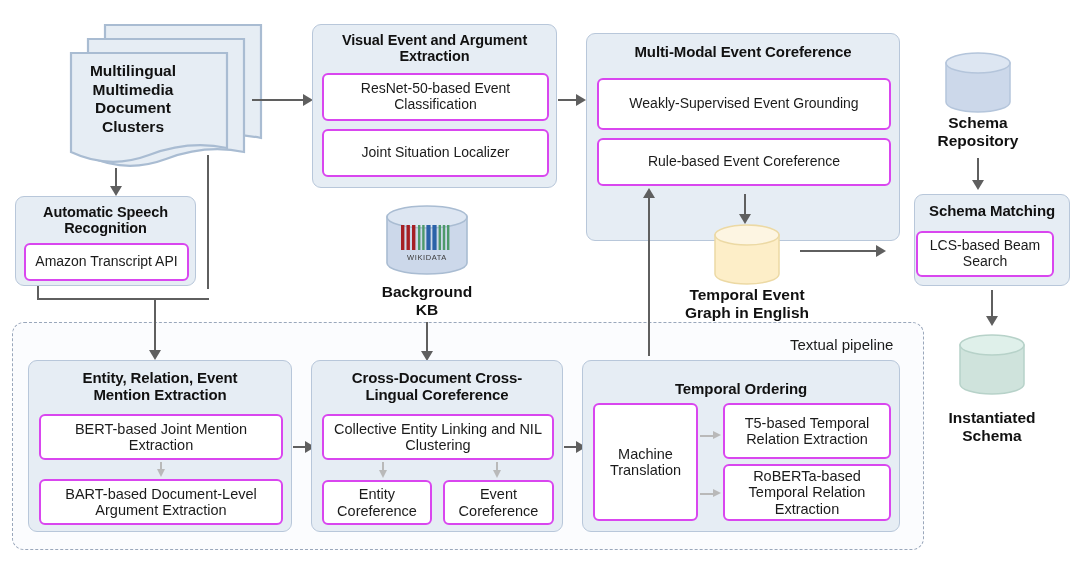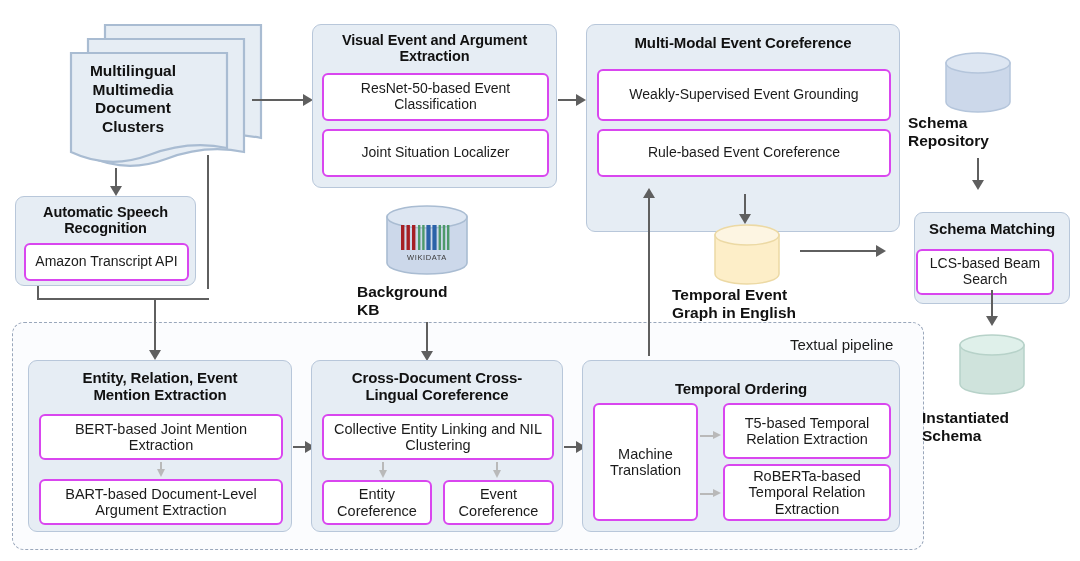--- a/index.html
+++ b/index.html
@@ -7,21 +7,21 @@
   #stage{position:relative;width:1080px;height:561px;background:#fff;}
 
   
   .panel{position:absolute;background:#e6edf4;border:1.4px solid #b8c7da;border-radius:9px;
          box-sizing:border-box;}
   .panel-title{position:absolute;left:0;right:0;text-align:center;font-weight:bold;
                color:#111;line-height:1.12;letter-spacing:-0.1px;}
   .sub{position:absolute;background:#ffffff;border:2px solid #d946ef;border-radius:6px;
        box-sizing:border-box;display:flex;align-items:center;justify-content:center;
        text-align:center;color:#1b1b1b;line-height:1.13;padding:2px 4px;}
-  .caption{position:absolute;text-align:left;font-weight:bold;color:#111;line-height:1.14;}
+  .caption{position:absolute;text-align:center;font-weight:bold;color:#111;line-height:1.14;}
 
   
   .ln{position:absolute;background:#5f5f5f;}
   .ln.h{height:2px;}
   .ln.v{width:2px;}
   .ln.thin{background:#b9b9b9;}
   .ah{position:absolute;width:0;height:0;}
   .ah.r{border-top:6px solid transparent;border-bottom:6px solid transparent;border-left:10px solid #5f5f5f;}
   .ah.d{border-left:6px solid transparent;border-right:6px solid transparent;border-top:10px solid #5f5f5f;}
   .ah.u{border-left:6px solid transparent;border-right:6px solid transparent;border-bottom:10px solid #5f5f5f;}
@@ -89,21 +89,21 @@
       <div>Visual Event and Argument</div>
       <div>Extraction</div>
     </div>
     <div class="sub" style="left:9px;top:48px;width:227px;height:48px;font-size:14px;">ResNet-50-based Event Classification</div>
     <div class="sub" style="left:9px;top:104px;width:227px;height:48px;font-size:14px;">Joint Situation Localizer</div>
   </div>
 
   <div class="ln h" style="left:558px;top:99px;width:26px;"></div>
   <div class="ah r" style="left:576px;top:94px;"></div>
 
-  <div class="panel" style="left:586px;top:24px;width:314px;height:208px;">
+  <div class="panel" style="left:586px;top:33px;width:314px;height:208px;">
     <div class="panel-title" style="top:10px;font-size:15px;">Multi-Modal Event Coreference</div>
     <div class="sub" style="left:10px;top:44px;width:294px;height:52px;font-size:14px;">Weakly-Supervised Event Grounding</div>
     <div class="sub" style="left:10px;top:104px;width:294px;height:48px;font-size:14px;">Rule-based Event Coreference</div>
   </div>
 
   <div class="ln v" style="left:744px;top:194px;height:22px;"></div>
   <div class="ah d" style="left:739px;top:214px;"></div>
 
   <div class="ln v" style="left:648px;top:196px;height:160px;"></div>
   <div class="ah u" style="left:643px;top:188px;"></div>
@@ -155,21 +155,21 @@
       <ellipse cx="35" cy="11" rx="32" ry="10" fill="#dde6f2" stroke="#b4c5db" stroke-width="1.5"></ellipse>
     </svg>
   </div>
   <div class="caption" style="left:908px;top:114px;width:140px;font-size:15.5px;">
     <div>Schema</div>
     <div>Repository</div>
   </div>
   <div class="ln v" style="left:977px;top:158px;height:24px;"></div>
   <div class="ah d" style="left:972px;top:180px;"></div>
 
-  <div class="panel" style="left:914px;top:194px;width:156px;height:92px;margin-top:18px;">
+  <div class="panel" style="left:914px;top:194px;width:156px;height:92px;">
     <div class="panel-title" style="top:8px;font-size:15px;">Schema Matching</div>
     <div class="sub" style="left:1px;top:36px;width:138px;height:46px;font-size:14px;">LCS-based Beam Search</div>
   </div>
 
   <div class="ln v" style="left:991px;top:290px;height:28px;"></div>
   <div class="ah d" style="left:986px;top:316px;"></div>
 
   <div class="cyl" style="left:957px;top:334px;width:70px;height:62px;">
     <svg width="70" height="62" viewBox="0 0 70 62">
       <path d="M3,11 L3,50 A32,10 0 0 0 67,50 L67,11 Z" fill="#cfe3dc" stroke="#b7d2c9" stroke-width="1.5"></path>

